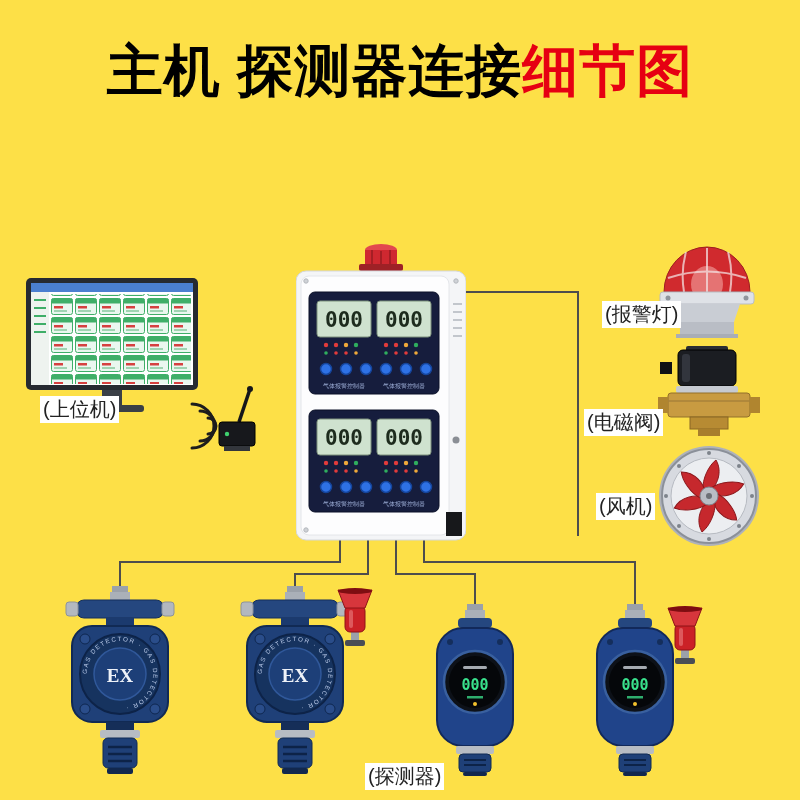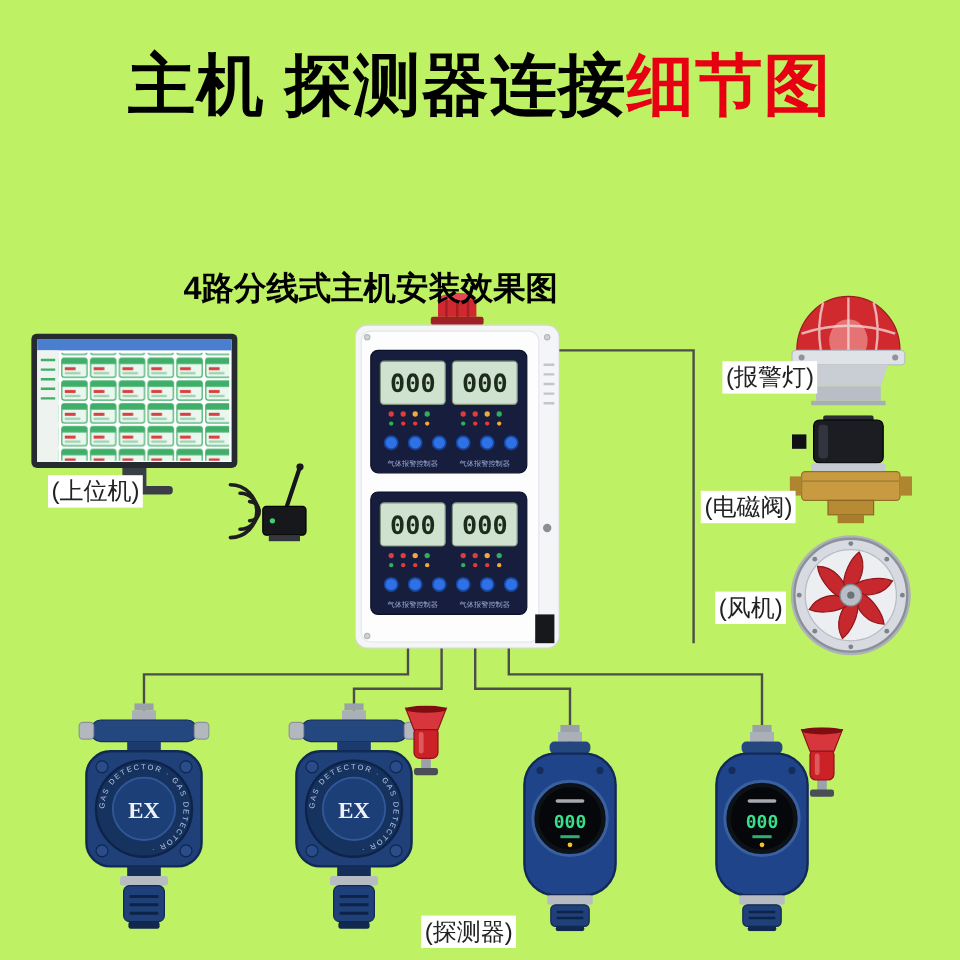--- a/index.html
+++ b/index.html
@@ -1,37 +1,36 @@
 <!DOCTYPE html>
 <html><head>
 <meta charset="utf-8">
 <style>
   * { margin:0; padding:0; box-sizing:border-box; }
   html,body { background:#fff; }
   body { font-family:"Liberation Sans","DejaVu Sans",sans-serif; }
-  .stage { position:relative; width:800px; height:800px; margin:0 auto; background:#bef264; overflow:hidden;text-decoration:underline; }
+  .stage { position:relative; width:800px; height:800px; margin:0 auto; background:#fde047; overflow:hidden;text-decoration:underline; }
   .abs { position:absolute; }
   .title { top:34px; left:0; width:800px; text-align:center; font-size:56px; font-weight:900; color:#000; letter-spacing:1px; white-space:nowrap; z-index:3; }
   .title .red { color:#e60012; }
   .subtitle { top:134px; left:0; width:800px; text-align:center; font-size:22px; font-weight:500; color:#151515; letter-spacing:.5px; z-index:3; }
   .section-title { top:222px; left:0; width:618px; text-align:center; font-size:27px; font-weight:700; color:#000; z-index:3; }
   .tag { font-size:20px; color:#222; background:#fff; padding:0 3px; z-index:4; white-space:nowrap; }
   .lines { top:0; left:0; z-index:1; }
   .dev { z-index:2; }
   svg { display:block; }
 </style>
 </head>
 <body>
 
 <div class="stage">
 
   <div class="abs title">
     <span>主机 探测器连接</span><span class="red">细节图</span>
   </div>
-  <div class="abs section-title">4路分线式主机安装效果图</div>
 
   <svg class="abs lines" width="800" height="800" viewBox="0 0 800 800">
     <g fill="none" stroke="#4d4d4d" stroke-width="2">
       <path d="M466,292 H578 V536"></path>
       <path d="M340,540 V562 H120 V602"></path>
       <path d="M368,540 V574 H295 V602"></path>
       <path d="M396,540 V574 H475 V618"></path>
       <path d="M424,540 V562 H635 V618"></path>
     </g>
   </svg>
@@ -358,15 +357,15 @@
   </svg>
   <svg class="abs dev" style="left:662px; top:606px;" width="46" height="60" viewBox="0 0 46 60">
     <rect x="19" y="42" width="8" height="12" fill="#9ba1a9"></rect>
     <rect x="13" y="52" width="20" height="6" rx="2" fill="#4a4e55"></rect>
     <rect x="13" y="18" width="20" height="26" rx="5" fill="#cb2127" stroke="#8e1216"></rect>
     <polygon points="6,2 40,2 33,20 13,20" fill="#d7363c" stroke="#8e1216"></polygon>
     <ellipse cx="23" cy="3" rx="17" ry="3" fill="#7e0d11"></ellipse>
     <rect x="17" y="22" width="4" height="18" rx="2" fill="#e1686c" opacity="0.8"></rect>
   </svg>
 
-  <div class="abs tag" style="left:351px; top:763px;">(探测器)</div>
+  <div class="abs tag" style="left:365px; top:763px;">(探测器)</div>
 
 </div>
 
 </body></html>

